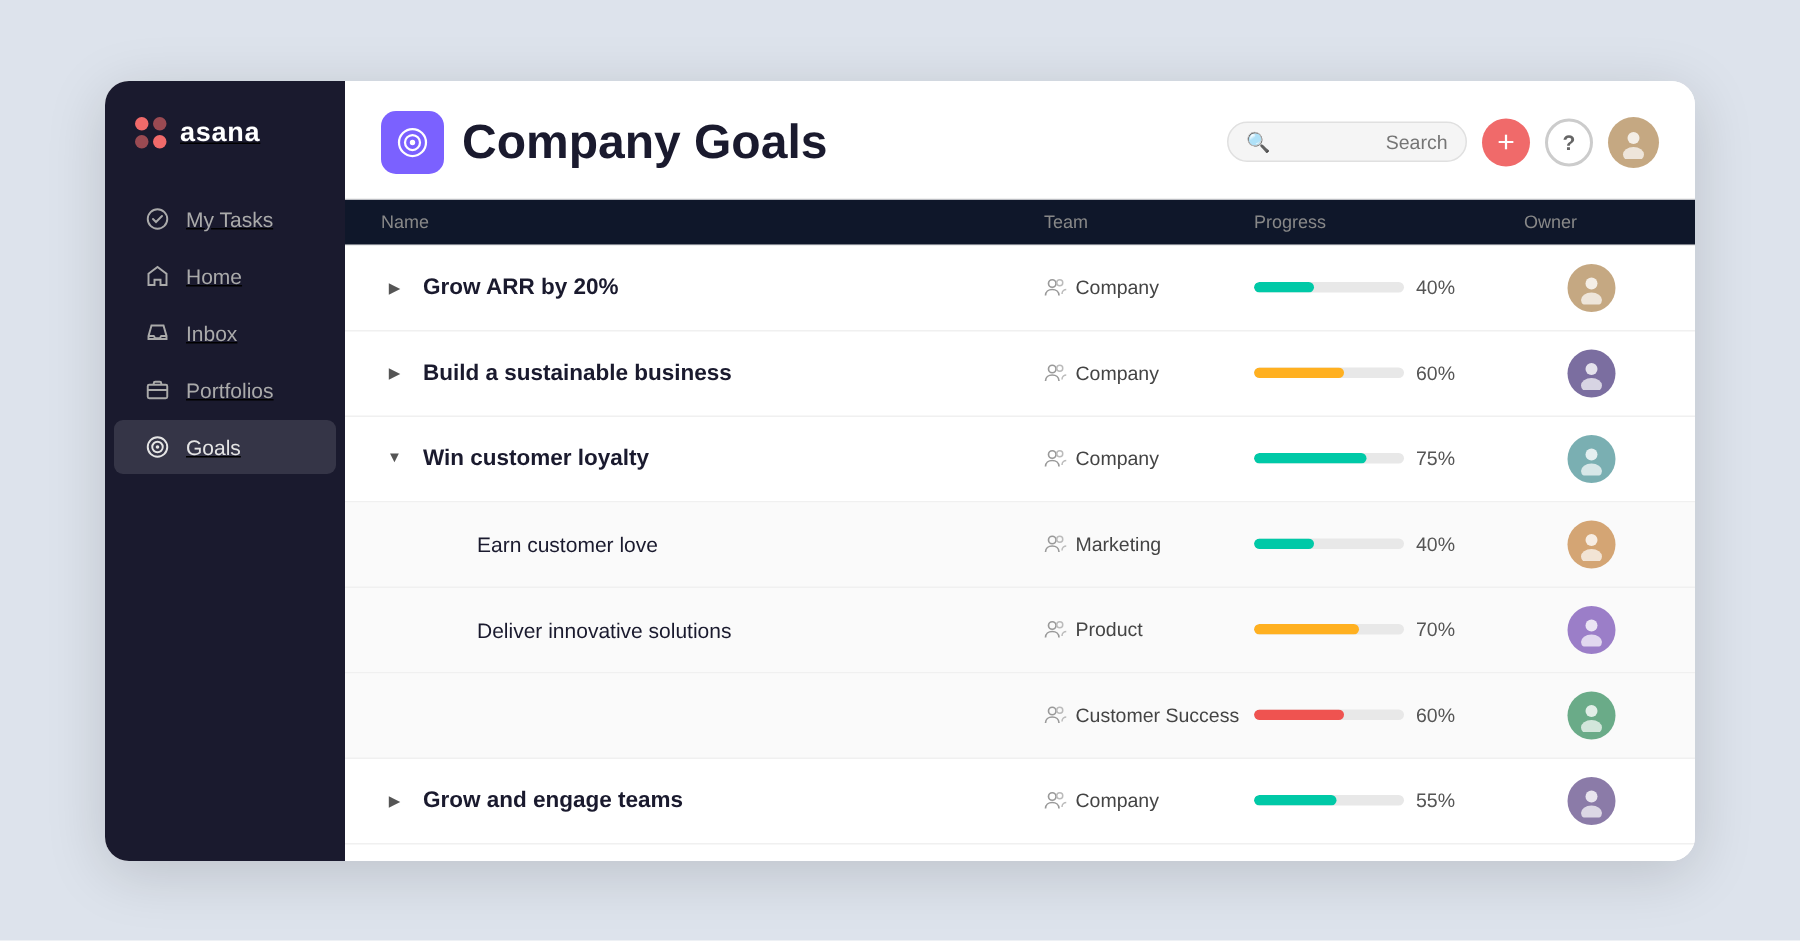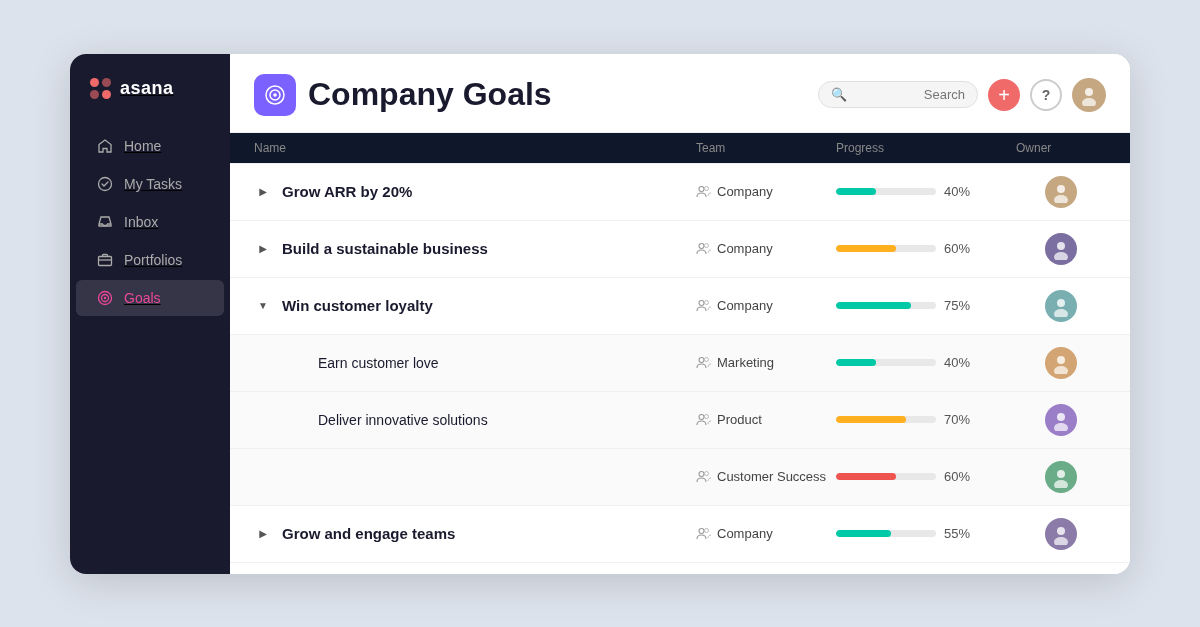--- a/index.html
+++ b/index.html
@@ -66,21 +66,21 @@
       padding: 9px 20px;
       color: #aaa;
       cursor: pointer;
       font-size: 14px;
       border-radius: 6px;
       margin: 0 6px;
       transition: background 0.15s;
     }
     .sidebar-item.active {
       background: rgba(255,255,255,0.12);
-      color: #ec4899;
+      color: #e5e5e5;
     }
     .sidebar-icon {
       width: 18px;
       height: 18px;
       display: flex;
       align-items: center;
       justify-content: center;
       flex-shrink: 0;
     }
     
@@ -276,34 +276,34 @@
         <div class="logo-dot"></div>
         <div class="logo-dot"></div>
       </div>
       <span class="logo-text">asana</span>
     </div>
     <nav class="sidebar-nav">
 
       <div class="sidebar-item">
         <div class="sidebar-icon">
           <svg width="16" height="16" viewBox="0 0 16 16" fill="none">
-            <path d="M2 6.5L8 2l6 4.5V14H10v-3.5H6V14H2V6.5z" stroke="currentColor" stroke-width="1.3" fill="none"></path>
+            <circle cx="8" cy="8" r="6.5" stroke="currentColor" stroke-width="1.3"></circle>
+            <path d="M5 8l2 2 4-4" stroke="currentColor" stroke-width="1.3" stroke-linecap="round"></path>
           </svg>
         </div>
-        <span>Home</span>
+        <span>My Tasks</span>
       </div>
 
       <div class="sidebar-item">
         <div class="sidebar-icon">
           <svg width="16" height="16" viewBox="0 0 16 16" fill="none">
-            <circle cx="8" cy="8" r="6.5" stroke="currentColor" stroke-width="1.3"></circle>
-            <path d="M5 8l2 2 4-4" stroke="currentColor" stroke-width="1.3" stroke-linecap="round"></path>
+            <path d="M2 6.5L8 2l6 4.5V14H10v-3.5H6V14H2V6.5z" stroke="currentColor" stroke-width="1.3" fill="none"></path>
           </svg>
         </div>
-        <span>My Tasks</span>
+        <span>Home</span>
       </div>
 
       <div class="sidebar-item">
         <div class="sidebar-icon">
           <svg width="16" height="16" viewBox="0 0 16 16" fill="none">
             <path d="M2 10l2-7h8l2 7v2H2v-2z" stroke="currentColor" stroke-width="1.3" fill="none"></path>
             <path d="M2 10h3.5l1 1.5h3L10.5 10H14" stroke="currentColor" stroke-width="1.3"></path>
           </svg>
         </div>
         <span>Inbox</span>

